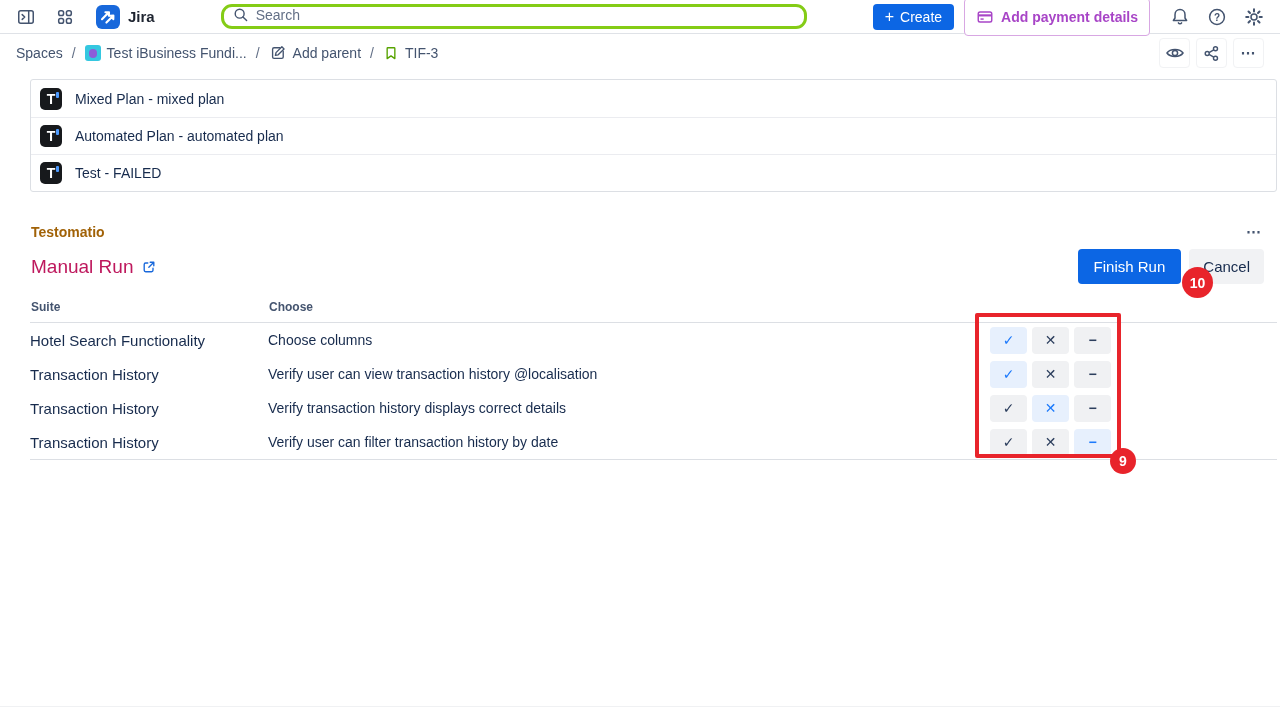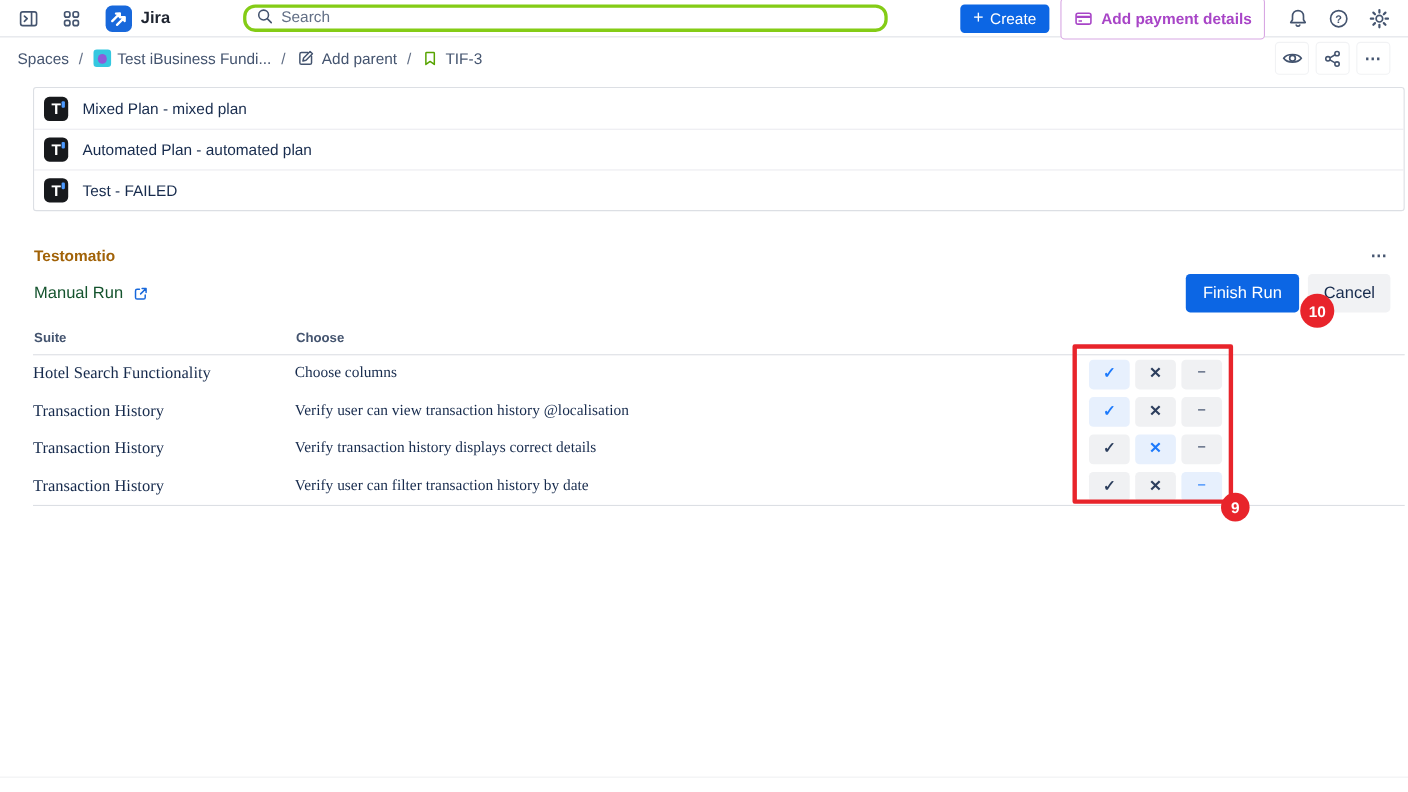--- a/index.html
+++ b/index.html
@@ -44,32 +44,32 @@
   .plan-row { height:37px; display:flex; align-items:center; padding-left:9px; cursor:pointer; }
   .plan-row + .plan-row { border-top:1px solid #EBECF0; }
   .t-logo { width:22px; height:22px; background:#17191C; border-radius:5px; color:#fff; font-weight:700; font-size:14px; display:flex; align-items:center; justify-content:center; position:relative; flex:none; }
   .t-logo::after { content:""; position:absolute; top:4px; right:3px; width:3px; height:6px; border-radius:1px; background:#4C9AFF; }
   .plan-label { margin-left:13px; font-size:14px; color:#172B4D; }
 
   
   .sec-head { margin:29px 16px 0 31px; display:flex; align-items:center; justify-content:space-between; }
   .sec-title { font-size:14px; font-weight:700; color:#a16207; }
   .run-row { margin:6px 16px 0 31px; display:flex; align-items:center; justify-content:space-between; }
-  .run-left { display:flex; align-items:center; gap:8px; font-size:15px; color:#14532d; }
+  .run-left { display:flex; align-items:center; gap:8px; font-size:19px; color:#be185d; }
   .run-btns { display:flex; gap:8px; }
   .btn-primary { height:35px; background:#0C66E4; color:#fff; border:none; border-radius:4px; font-size:15px; font-weight:500; padding:0 16px; cursor:pointer; font-family:inherit; }
   .btn-subtle { height:35px; background:#F1F2F4; color:#172B4D; border:none; border-radius:4px; font-size:15px; font-weight:500; padding:0 14px; cursor:pointer; font-family:inherit; }
 
   
   .rtable { margin:16px 16px 0 30px; width:1247px; }
   .thead { display:flex; font-size:12px; font-weight:700; color:#44546F; padding:0 0 8px 1px; border-bottom:1px solid #DCDFE4; }
   .c-suite { width:238px; }
   .c-title { width:722px; }
   .c-actions { flex:1; }
-  .tbody { border-bottom:1px solid #DCDFE4;font-family:Liberation Serif, serif; }
+  .tbody { border-bottom:1px solid #DCDFE4; }
   .trow { display:flex; align-items:center; height:34px; }
   .cell-suite { font-size:15px; color:#172B4D; }
   .cell-title { font-size:14px; color:#172B4D; }
   .abtns { display:flex; gap:5px; }
   .abtn { width:37px; height:27px; border:none; border-radius:4px; background:#F0F1F3; color:#2C3E5D; font-size:14px; font-weight:600; display:flex; align-items:center; justify-content:center; cursor:pointer; font-family:inherit; }
   .abtn.selected { background:#E7F0FD; color:#1D7AFC; }
 
   
   .ann-rect { position:absolute; left:975px; top:313px; width:146px; height:145px; border:4px solid #E8242B; border-radius:2px; z-index:5; pointer-events:none; }
   .ann-badge { position:absolute; background:#E8242B; border-radius:50%; color:#fff; font-weight:700; display:flex; align-items:center; justify-content:center; z-index:6; pointer-events:none; }

